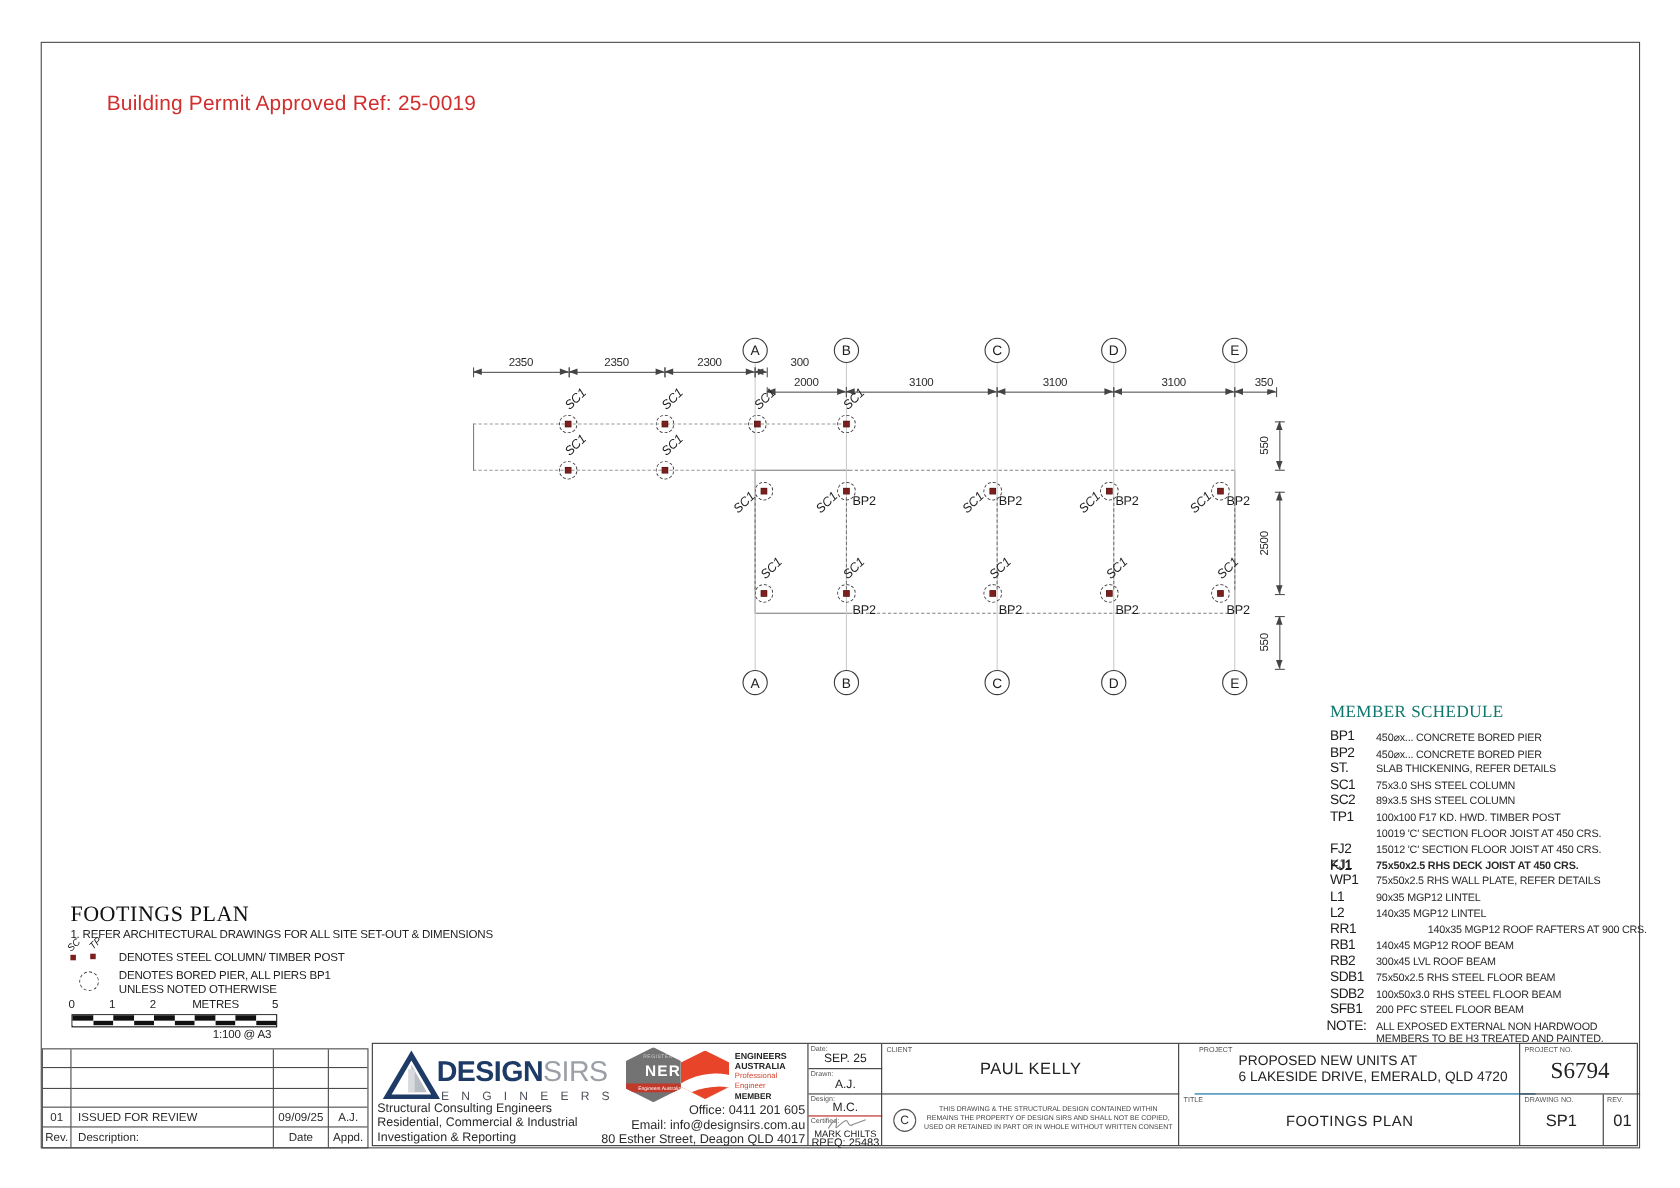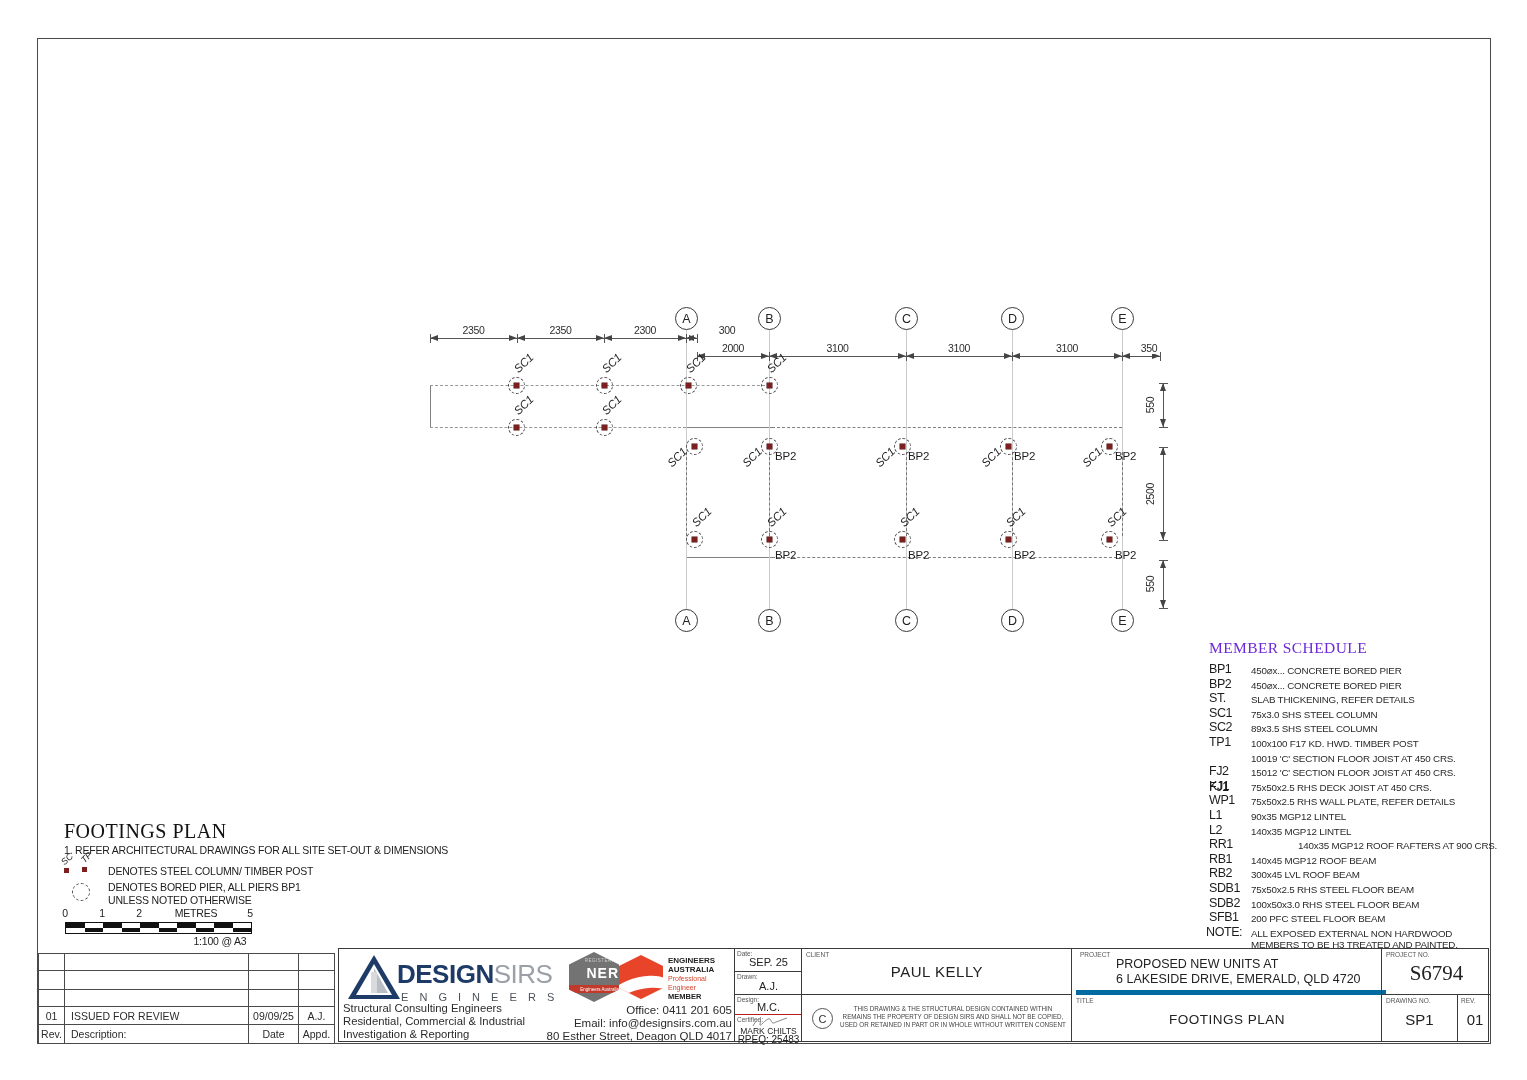--- a/index.html
+++ b/index.html
@@ -38,20 +38,21 @@
     transform:rotate(-44deg);transform-origin:0 100%;white-space:nowrap}
   .hex{clip-path:polygon(50% 0,100% 25%,100% 75%,50% 100%,0 75%,0 25%)}
 </style>
 </head>
 <body>
 
 <div id="sheet">
 
   <div class="border-rect" style="left:37px;top:38px;width:1452px;height:1004px"></div>
 
+  <div class="abs" style="left:97px;top:84px;font-size:19px;color:#d02f2f;letter-spacing:0.2px">Building Permit Approved Ref: 25-0019</div>
 
   <div class="solidV" style="left:430px;top:385px;height:43px"></div>
   <div class="dashH" style="left:430px;top:385px;width:340px"></div>
   <div class="dashH" style="left:430px;top:427px;width:256px"></div>
   <div class="solidH" style="left:686px;top:427px;width:86px"></div>
   <div class="dashH" style="left:772px;top:427px;width:350px;border-top-color:#818181"></div>
   <div class="solidH" style="left:686px;top:557px;width:86px"></div>
   <div class="dashH" style="left:772px;top:557px;width:350px;border-top-color:#818181"></div>
   <div class="solidV" style="left:686px;top:427px;height:130px"></div>
   <div class="solidV" style="left:1122px;top:427px;height:130px"></div>
@@ -247,40 +248,40 @@
       <div style="position: absolute; left: 232.5px; top: 923px; width: 18.5px; height: 5px; background: rgb(255, 255, 255);"></div>
       <div style="position: absolute; left: 232.5px; top: 928px; width: 18.5px; height: 4px; background: rgb(17, 17, 17);"></div>
       <div class="small-note" style="position: absolute; left: 65px; top: 907px; transform: translateX(-50%);">0</div>
       <div class="small-note" style="position: absolute; left: 102px; top: 907px; transform: translateX(-50%);">1</div>
       <div class="small-note" style="position: absolute; left: 139px; top: 907px; transform: translateX(-50%);">2</div>
       <div class="small-note" style="position: absolute; left: 250px; top: 907px; transform: translateX(-50%);">5</div>
       <div class="small-note" style="position: absolute; left: 196px; top: 907px; transform: translateX(-50%);">METRES</div>
     </div>
   <div class="abs small-note" style="left:180px;top:935px;width:80px;text-align:center">1:100 @ A3</div>
 
-  <div class="abs serif" style="left:1209px;top:639px;font-size:15.5px;letter-spacing:0.4px;color:#6d28d9">MEMBER SCHEDULE</div>
+  <div class="abs serif" style="left:1209px;top:639px;font-size:15.5px;letter-spacing:0.4px;color:#0f766e">MEMBER SCHEDULE</div>
   <div id="schedule-rows">
       <div class="sk" style="position: absolute; left: 1209px; top: 662px;">BP1</div>
       <div class="sv" style="position: absolute; left: 1251px; top: 665px;">450⌀x... CONCRETE BORED PIER</div>
       <div class="sk" style="position: absolute; left: 1209px; top: 676.6px;">BP2</div>
       <div class="sv" style="position: absolute; left: 1251px; top: 679.6px;">450⌀x... CONCRETE BORED PIER</div>
       <div class="sk" style="position: absolute; left: 1209px; top: 691.2px;">ST.</div>
       <div class="sv" style="position: absolute; left: 1251px; top: 694.2px;">SLAB THICKENING, REFER DETAILS</div>
       <div class="sk" style="position: absolute; left: 1209px; top: 705.8px;">SC1</div>
       <div class="sv" style="position: absolute; left: 1251px; top: 708.8px;">75x3.0 SHS STEEL COLUMN</div>
       <div class="sk" style="position: absolute; left: 1209px; top: 720.4px;">SC2</div>
       <div class="sv" style="position: absolute; left: 1251px; top: 723.4px;">89x3.5 SHS STEEL COLUMN</div>
       <div class="sk" style="position: absolute; left: 1209px; top: 735px;">TP1</div>
       <div class="sv" style="position: absolute; left: 1251px; top: 738px;">100x100 F17 KD. HWD. TIMBER POST</div>
       <div class="sk" style="position: absolute; left: 1209px; top: 749.6px; margin-top: 30px;">FJ1</div>
       <div class="sv" style="position: absolute; left: 1251px; top: 752.6px;">10019 'C' SECTION FLOOR JOIST AT 450 CRS.</div>
       <div class="sk" style="position: absolute; left: 1209px; top: 764.2px;">FJ2</div>
       <div class="sv" style="position: absolute; left: 1251px; top: 767.2px;">15012 'C' SECTION FLOOR JOIST AT 450 CRS.</div>
       <div class="sk" style="position: absolute; left: 1209px; top: 778.8px;">KJ1</div>
-      <div class="sv" style="position: absolute; left: 1251px; top: 781.8px;">75x50x2.5 RHS DECK JOIST AT 450 CRS.</div>
+      <div class="sv" style="position: absolute; left: 1251px; top: 781.8px; font-weight: bold;">75x50x2.5 RHS DECK JOIST AT 450 CRS.</div>
       <div class="sk" style="position: absolute; left: 1209px; top: 793.4px;">WP1</div>
       <div class="sv" style="position: absolute; left: 1251px; top: 796.4px;">75x50x2.5 RHS WALL PLATE, REFER DETAILS</div>
       <div class="sk" style="position: absolute; left: 1209px; top: 808px;">L1</div>
       <div class="sv" style="position: absolute; left: 1251px; top: 811px;">90x35 MGP12 LINTEL</div>
       <div class="sk" style="position: absolute; left: 1209px; top: 822.6px;">L2</div>
       <div class="sv" style="position: absolute; left: 1251px; top: 825.6px;">140x35 MGP12 LINTEL</div>
       <div class="sk" style="position: absolute; left: 1209px; top: 837.2px;">RR1</div>
       <div class="sv" style="position: absolute; left: 1251px; top: 840.2px; margin-left: 47px;">140x35 MGP12 ROOF RAFTERS AT 900 CRS.</div>
       <div class="sk" style="position: absolute; left: 1209px; top: 851.8px;">RB1</div>
       <div class="sv" style="position: absolute; left: 1251px; top: 854.8px;">140x45 MGP12 ROOF BEAM</div>
@@ -389,21 +390,21 @@
         <div class="abs" style="left:0;top:14px;width:270px;text-align:center;font-size:15px;letter-spacing:0.5px">PAUL KELLY</div>
       </div>
       <div class="cell" style="left:0;top:46px;width:270px;height:46px">
         <div class="abs" style="left:10px;top:13px;width:19px;height:19px;border:1px solid #555;border-radius:50%;
                     display:flex;align-items:center;justify-content:center;font-size:11px;color:#333">C</div>
         <div class="abs" style="left:38px;top:10px;width:226px;font-size:6.3px;line-height:7.8px;text-align:center;color:#444">THIS DRAWING &amp; THE STRUCTURAL DESIGN CONTAINED WITHIN REMAINS THE PROPERTY OF DESIGN SIRS AND SHALL NOT BE COPIED, USED OR RETAINED IN PART OR IN WHOLE WITHOUT WRITTEN CONSENT</div>
       </div>
     </div>
 
     <div class="cell" style="left:732px;top:0;width:310px;height:92px;border-left:1px solid #3a3a3a">
-      <div class="cell" style="left:4px;top:0;width:310px;height:46px;border-bottom:5px solid #0369a1">
+      <div class="cell" style="left:14px;top:0;width:310px;height:46px;border-bottom:1px solid #0369a1">
         <span class="tlab" style="left:4px;top:2px">PROJECT</span>
         <div class="abs" style="left:40px;top:8px;font-size:12.5px">PROPOSED NEW UNITS AT</div>
         <div class="abs" style="left:40px;top:23px;font-size:12.5px">6 LAKESIDE DRIVE, EMERALD, QLD 4720</div>
       </div>
       <div class="cell" style="left:0;top:46px;width:310px;height:46px">
         <span class="tlab" style="left:4px;top:2px">TITLE</span>
         <div class="abs" style="left:0;top:17px;width:310px;text-align:center;font-size:13.5px;letter-spacing:0.5px">FOOTINGS PLAN</div>
       </div>
     </div>
 

